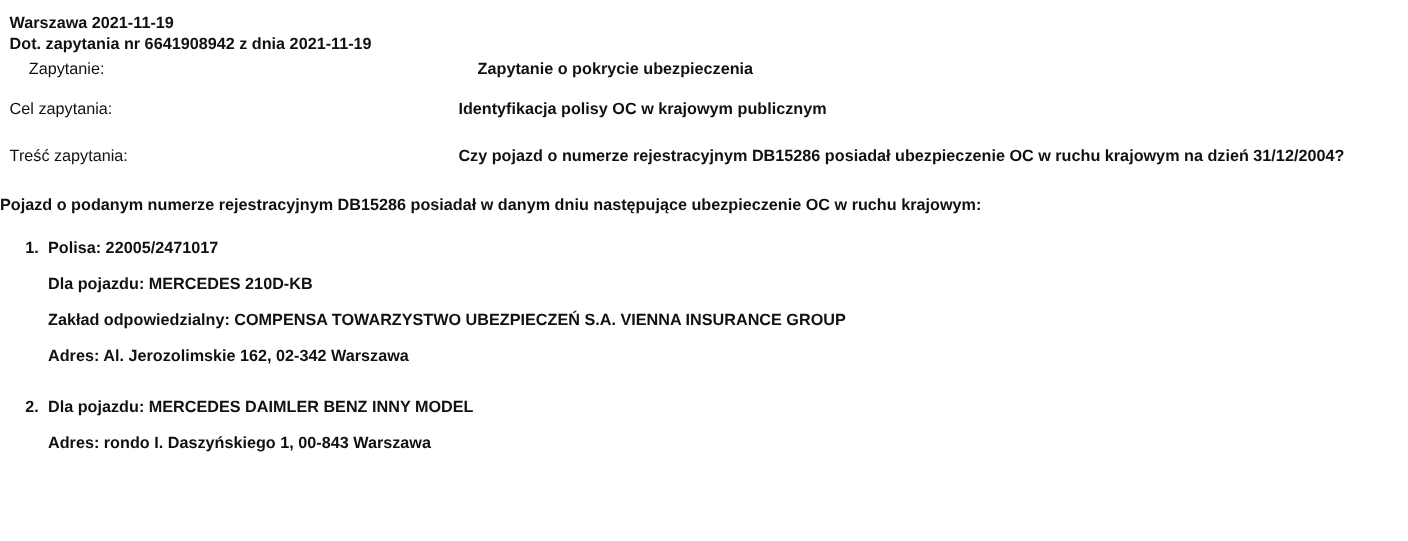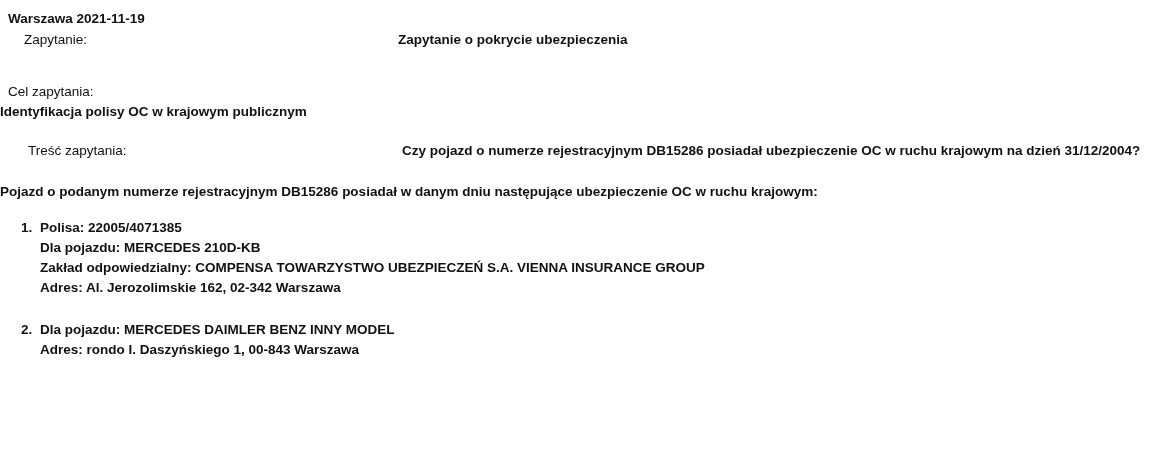--- a/index.html
+++ b/index.html
@@ -49,22 +49,22 @@
   }
   .row-value {
     flex: 1;
     font-weight: bold;
     font-size: 13.5px;
     color: #111111;
     line-height: 20px;
     padding-right: 10px;
   }
   .row-gap-1 { margin-top: 0px; padding-left: 16px; }
-  .row-gap-2 { margin-top: 32px; flex-direction: column; }
-  .row-gap-3 { margin-top: 19px; padding-left: 20px; }
+  .row-gap-2 { margin-top: 13px; }
+  .row-gap-3 { margin-top: 19px; }
   .row-gap-4 { margin-top: 21px; }
 
   .answer-intro {
     font-weight: bold;
     line-height: 20px;
   }
   ol.policies {
     margin: 16px 0 0 0;
     padding-left: 36px;
     list-style-type: decimal;
@@ -75,32 +75,34 @@
     line-height: 20px;
     margin-bottom: 0;
     padding-left: 4px;
   }
   ol.policies > li + li {
     margin-top: 22px;
   }
   .policy-line {
     font-weight: bold;
     line-height: 20px;
+    margin-top: 10px;
   }
   .policy-first {
     margin-top: 0;
   }
 </style>
 </head>
 <body>
 
 <div class="page">
 
   <div class="header-block">
     <div class="header-line">Warszawa 2021-11-19</div>
+    <div class="header-line">Dot. zapytania nr 6641908942 z dnia 2021-11-19</div>
   </div>
 
   <div class="rows">
 
     <div class="row row-gap-1">
       <div class="row-label">Zapytanie:</div>
       <div class="row-value">Zapytanie o pokrycie ubezpieczenia</div>
     </div>
 
     <div class="row row-gap-2">
@@ -111,21 +113,21 @@
     <div class="row row-gap-3">
       <div class="row-label">Treść zapytania:</div>
       <div class="row-value">Czy pojazd o numerze rejestracyjnym DB15286 posiadał ubezpieczenie OC w ruchu krajowym na dzień 31/12/2004?</div>
     </div>
 
     <div class="row row-gap-4">
       <div class="row-value">
         <div class="answer-intro">Pojazd o podanym numerze rejestracyjnym DB15286 posiadał w danym dniu następujące ubezpieczenie OC w ruchu krajowym:</div>
         <ol class="policies">
           <li>
-            <div class="policy-line policy-first">Polisa: 22005/4071385</div>
+            <div class="policy-line policy-first">Polisa: 22005/2471017</div>
             <div class="policy-line">Dla pojazdu: MERCEDES 210D-KB</div>
             <div class="policy-line">Zakład odpowiedzialny: COMPENSA TOWARZYSTWO UBEZPIECZEŃ S.A. VIENNA INSURANCE GROUP</div>
             <div class="policy-line">Adres: Al. Jerozolimskie 162, 02-342 Warszawa</div>
           </li>
           <li>
             <div class="policy-line">Dla pojazdu: MERCEDES DAIMLER BENZ INNY MODEL</div>
             <div class="policy-line">Adres: rondo I. Daszyńskiego 1, 00-843 Warszawa</div>
           </li>
         </ol>
       </div>

